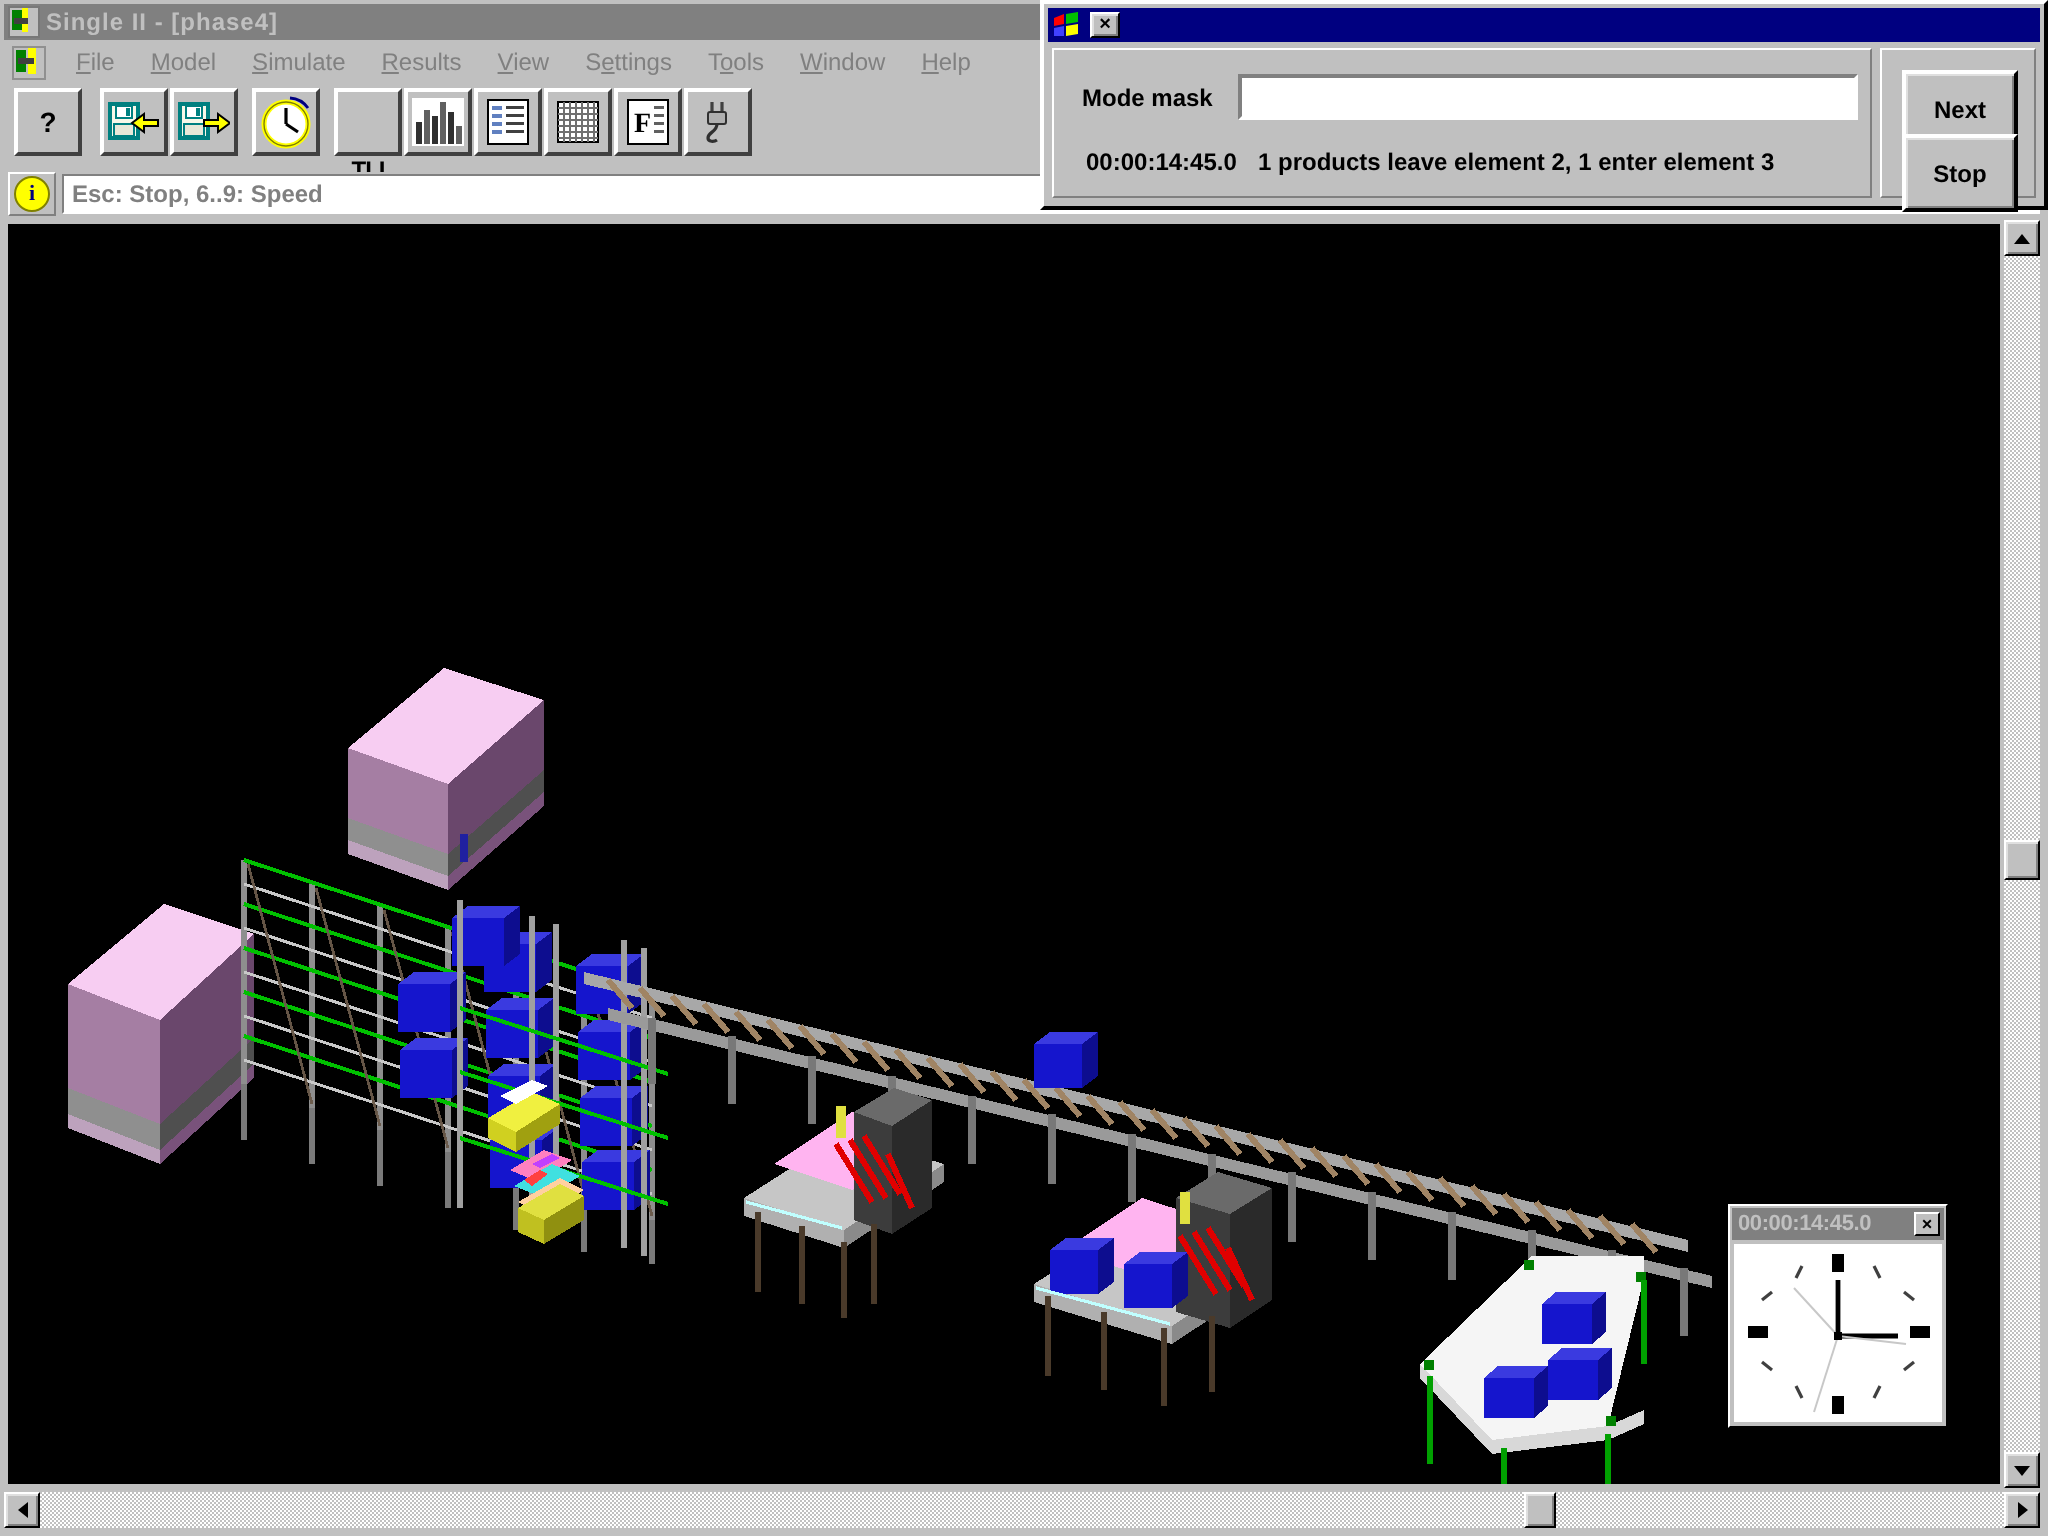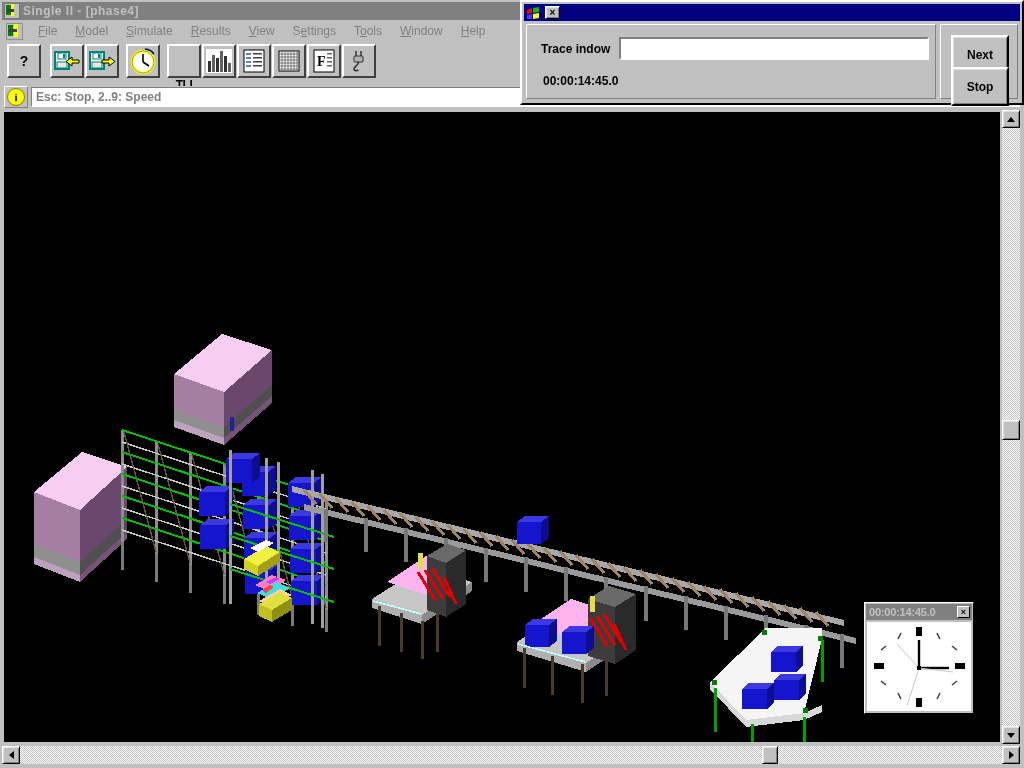--- a/index.html
+++ b/index.html
@@ -259,21 +259,21 @@
     </div>
   </div>
 
   <div id="statusbar">
     <div id="si-box">
       <div id="si-circle">
         <span>i</span>
       </div>
     </div>
     <div id="status-field">
-      <span>Esc: Stop, 2..9: Speed</span>
+      <span>Esc: Stop, 6..9: Speed</span>
     </div>
   </div>
 
   <div id="canvaswrap">
     <div id="canvas">
       <svg id="scene" viewBox="0 0 996 630" shape-rendering="crispEdges">
         <rect x="0" y="0" width="996" height="630" fill="#000000"></rect>
 
         <g>
           <polygon points="30,380 78,340 123,355 76,398" fill="#f7cdf2"></polygon>
@@ -653,23 +653,24 @@
         <polygon points="7,1 13,0 13,5 7,6" fill="#00c000"></polygon>
         <polygon points="1,8 6,7 6,12 1,12" fill="#4040ff"></polygon>
         <polygon points="7,7 13,6 13,11 7,12" fill="#ffff00"></polygon>
       </svg>
     </div>
     <div id="dlg-close">×</div>
   </div>
 
   <div id="dlg-body">
     <div id="dlg-left">
-      <span id="trace-label">Trace indow</span>
+      <span id="trace-label">Mode mask</span>
       <input id="trace-input" type="text" value="" style="">
       <span id="dlg-time">00:00:14:45.0</span>
+      <span id="dlg-msg">1 products leave element 2, 1 enter element 3</span>
     </div>
     <div id="dlg-right">
       <button class="dbtn" id="btn-next">Next</button>
       <button class="dbtn" id="btn-stop">Stop</button>
     </div>
   </div>
 </div>
 
 </div>
 

